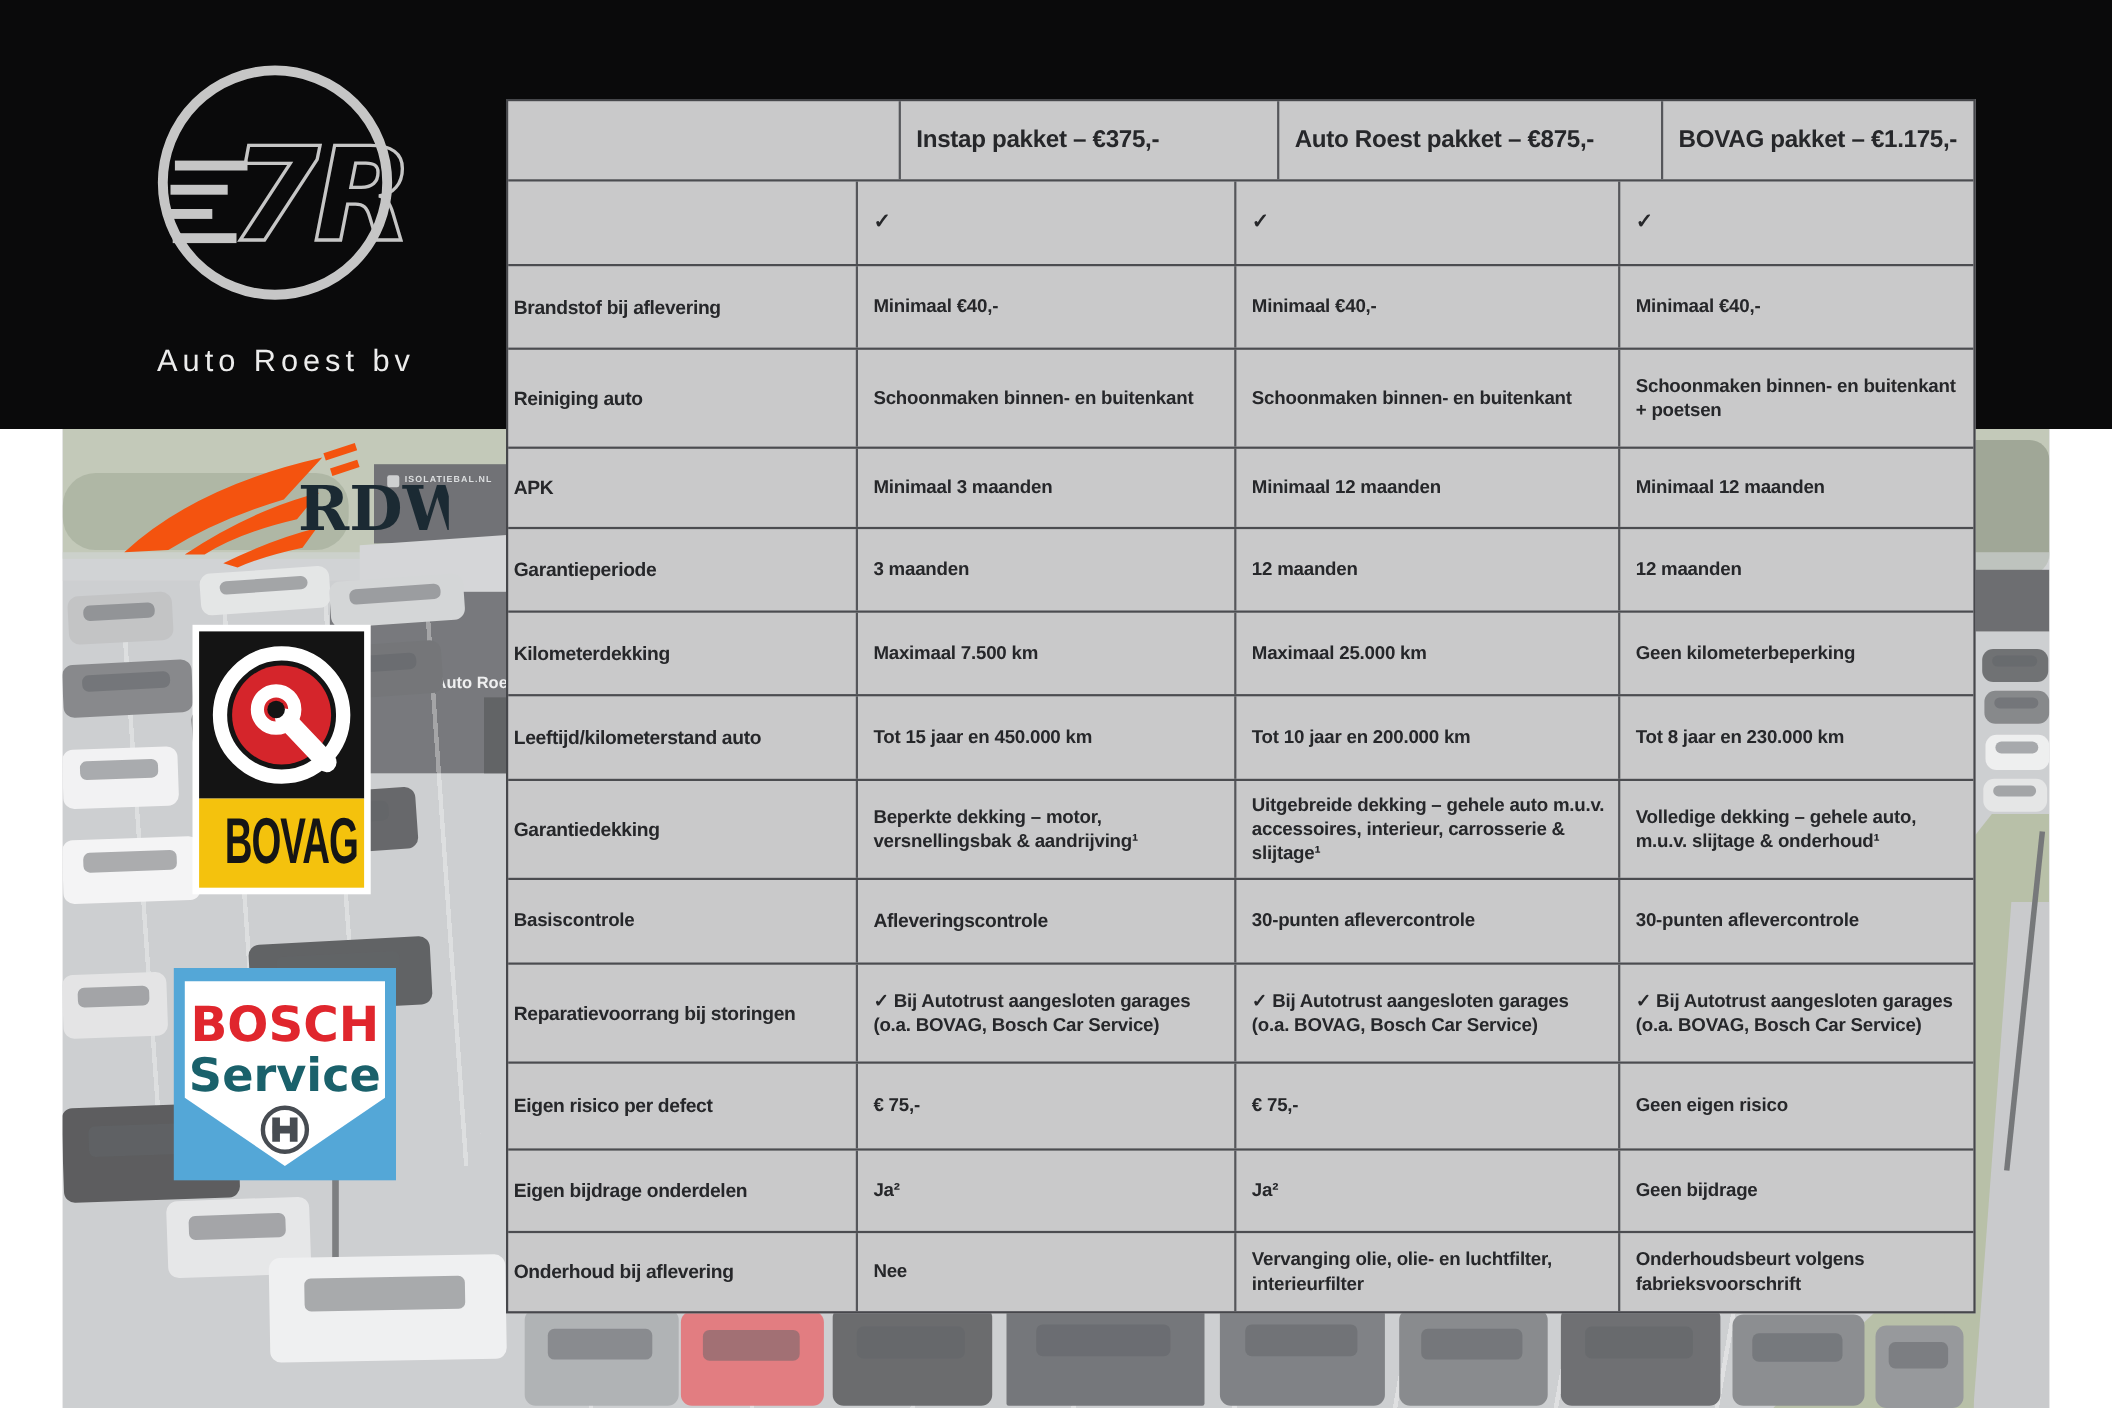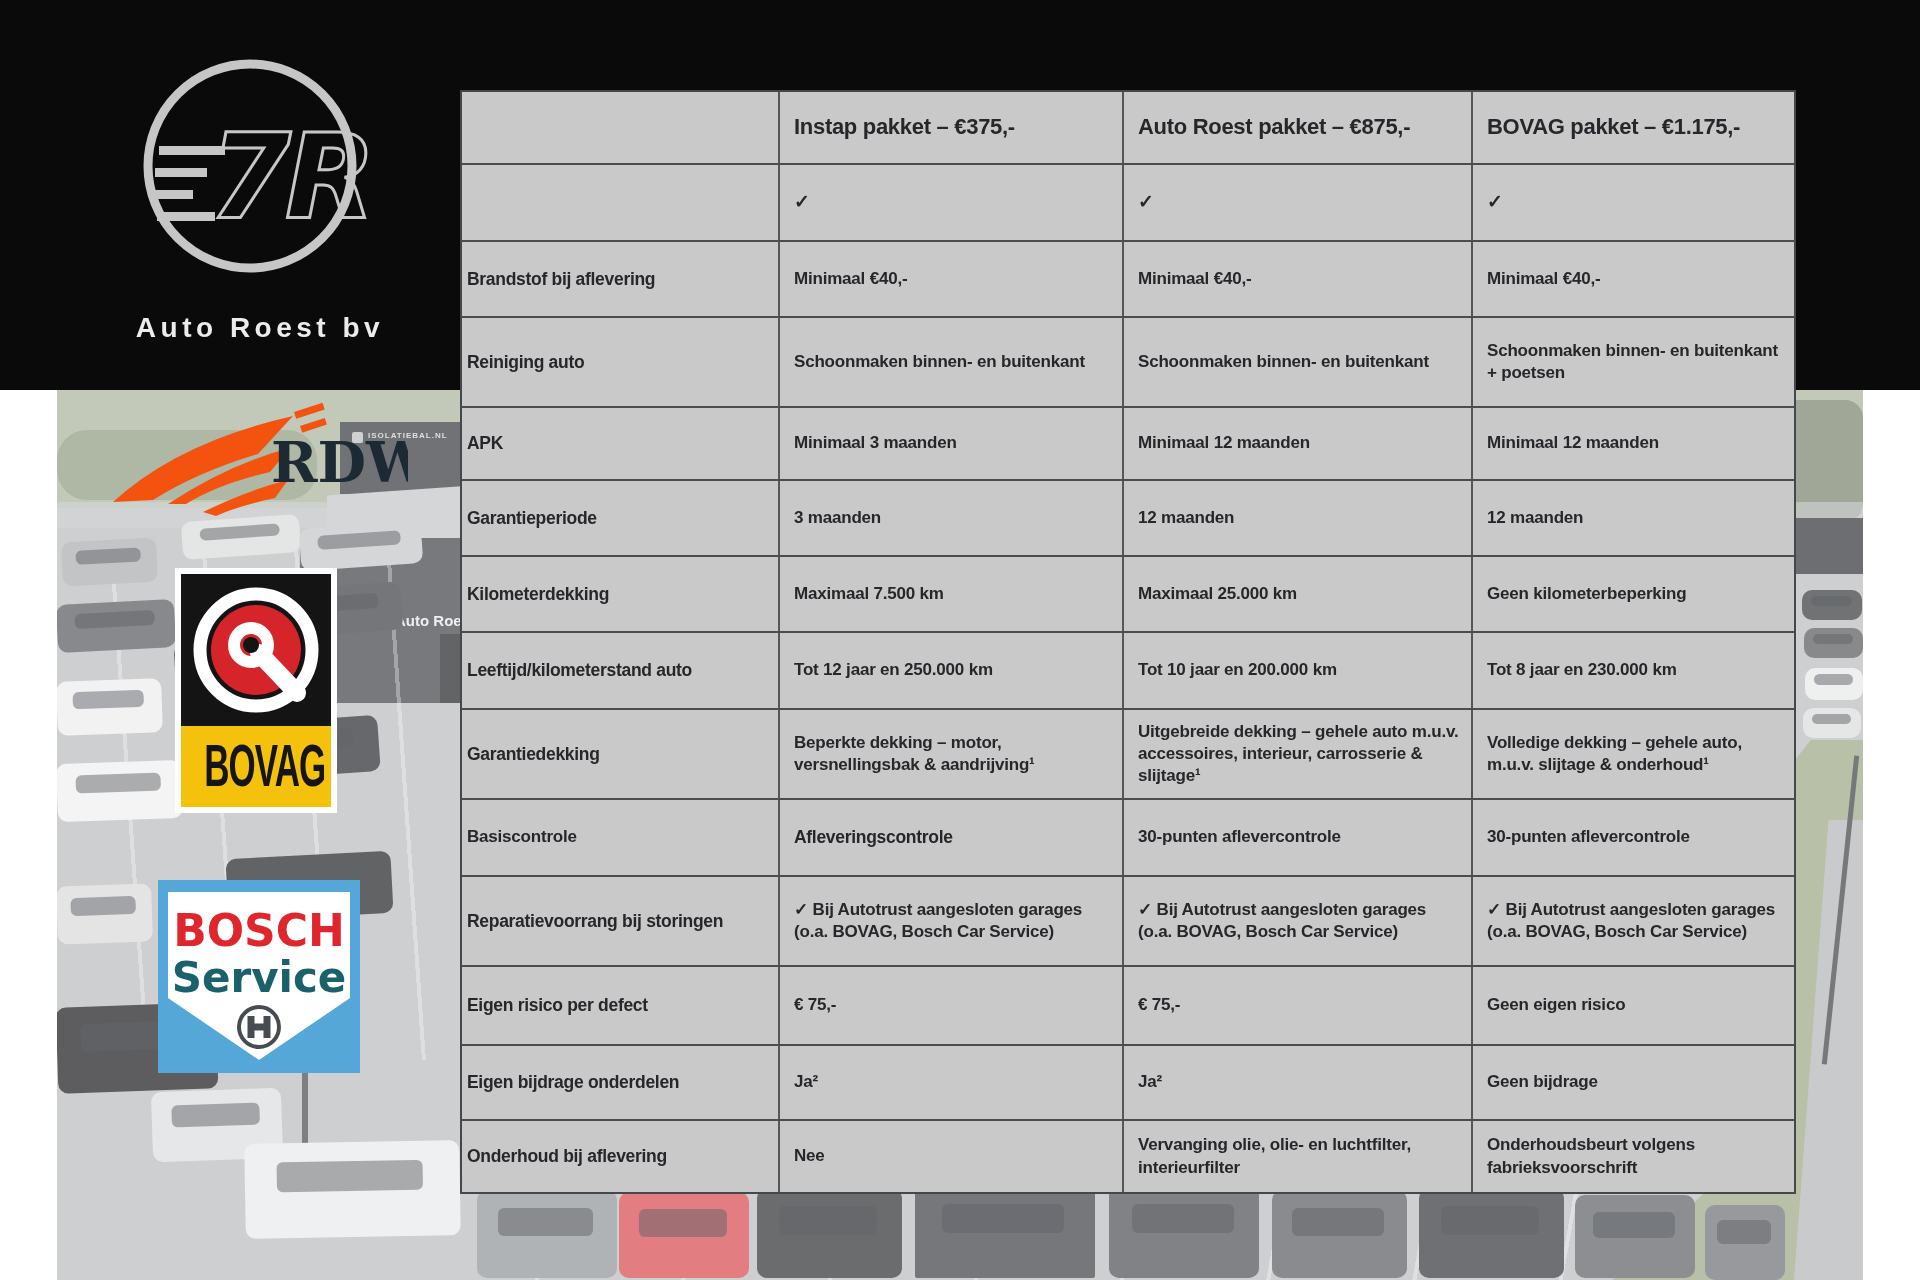--- a/index.html
+++ b/index.html
@@ -38,41 +38,41 @@
   .pole-left { left:245px; top:585px; width:6px; height:255px; background:#46484b; }
   .pole-right { left:1781px; top:365px; width:5px; height:310px; background:#3c3e41; transform:rotate(6deg); }
   .car { border-radius:10px; }
   .car::after { content:""; position:absolute; left:15%; top:20%; width:68%; height:32%;
                 background:rgba(30,34,40,.5); border-radius:6px; }
   .fade { left:0; top:0; width:1806px; height:890px; background:rgba(255,255,255,.30); }
 
   
   .ar-logo { position:absolute; left:125px; top:46px; }
   .ar-name { position:absolute; left:95px; top:312px; width:330px; text-align:center;
-             font-size:28px; font-weight:bold; letter-spacing:4.5px; color:#ececec; white-space:nowrap; }
+             font-size:28px; font-weight:normal; letter-spacing:4.5px; color:#ececec; white-space:nowrap; }
 
   
   .rdw { position:absolute; left:108px; top:402px; }
 
   
   .bovag { position:absolute; left:175px; top:568px; width:162px; height:245px; background:#ffffff; }
   .bv-top { position:absolute; left:6px; top:6px; width:150px; height:152px; background:#141414; }
   .bv-bot { position:absolute; left:6px; top:158px; width:150px; height:81px; background:#f4c20d;
             display:flex; align-items:center; justify-content:flex-end; }
   .bv-word { font-size:38px; font-weight:bold; color:#151515; letter-spacing:-1px;
              transform:scaleY(1.55) scaleX(0.92); }
 
   
   .bosch { position:absolute; left:158px; top:880px; width:202px; height:193px; background:#54a7d7; }
 
   
   .ptable { position:absolute; left:460px; top:90px; width:1336px; background:#c9c9ca;
             border:2px solid #46474b; color:#26272a; }
   .tr { display:grid; grid-template-columns:316px 344px 349px 323px; border-top:2px solid #4b4c50; }
-  .tr:first-child { border-top:none; }
+  .tr:first-child { border-top:none;padding-left:39px; }
   .td { border-left:2px solid #55565a; display:flex; align-items:center;
         padding:6px 12px 6px 14px; font-size:17px; font-weight:bold; line-height:1.3;
         letter-spacing:-0.2px; overflow:hidden; }
   .td:first-child { border-left:none; padding-left:5px;border-radius:17px; }
   .lbl { font-size:17.5px; letter-spacing:-0.3px; white-space:nowrap; }
   .hdr .td { font-size:22px; letter-spacing:-0.3px; white-space:nowrap; }
   .chk { font-size:19px; }
 </style>
 </head>
 <body>
@@ -233,21 +233,21 @@
 
     <div class="tr" style="height:76px">
       <div class="td lbl">Kilometerdekking</div>
       <div class="td">Maximaal 7.500 km</div>
       <div class="td">Maximaal 25.000 km</div>
       <div class="td">Geen kilometerbeperking</div>
     </div>
 
     <div class="tr" style="height:77px">
       <div class="td lbl">Leeftijd/kilometerstand auto</div>
-      <div class="td">Tot 12 jaar en 250.000 km</div>
+      <div class="td">Tot 15 jaar en 450.000 km</div>
       <div class="td">Tot 10 jaar en 200.000 km</div>
       <div class="td">Tot 8 jaar en 230.000 km</div>
     </div>
 
     <div class="tr" style="height:90px">
       <div class="td lbl">Garantiedekking</div>
       <div class="td">Beperkte dekking – motor, versnellingsbak &amp; aandrijving¹</div>
       <div class="td">Uitgebreide dekking – gehele auto m.u.v. accessoires, interieur, carrosserie &amp; slijtage¹</div>
       <div class="td">Volledige dekking – gehele auto, m.u.v. slijtage &amp; onderhoud¹</div>
     </div>

